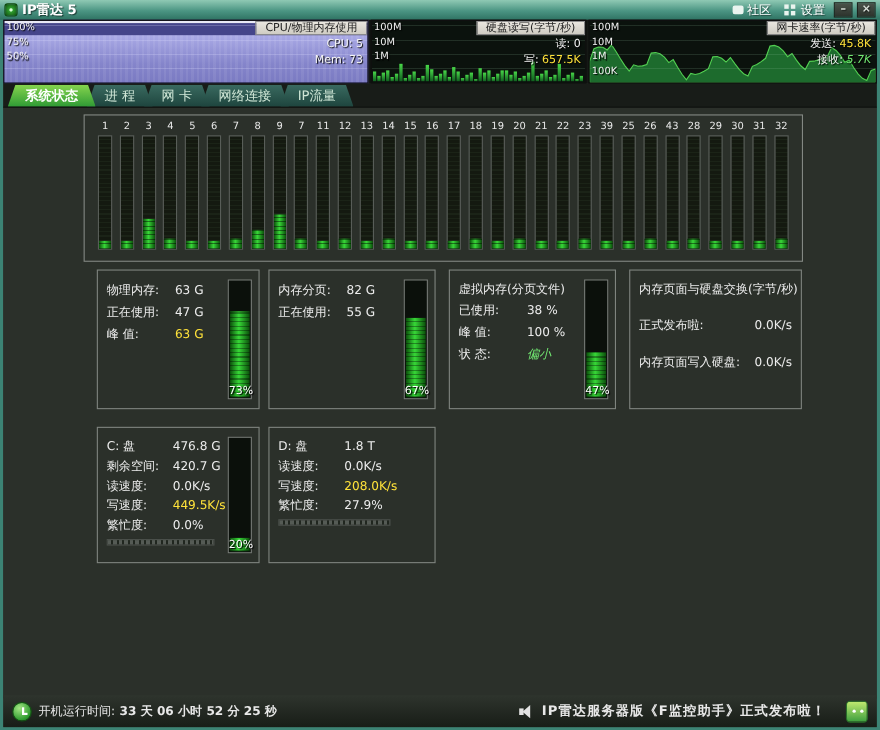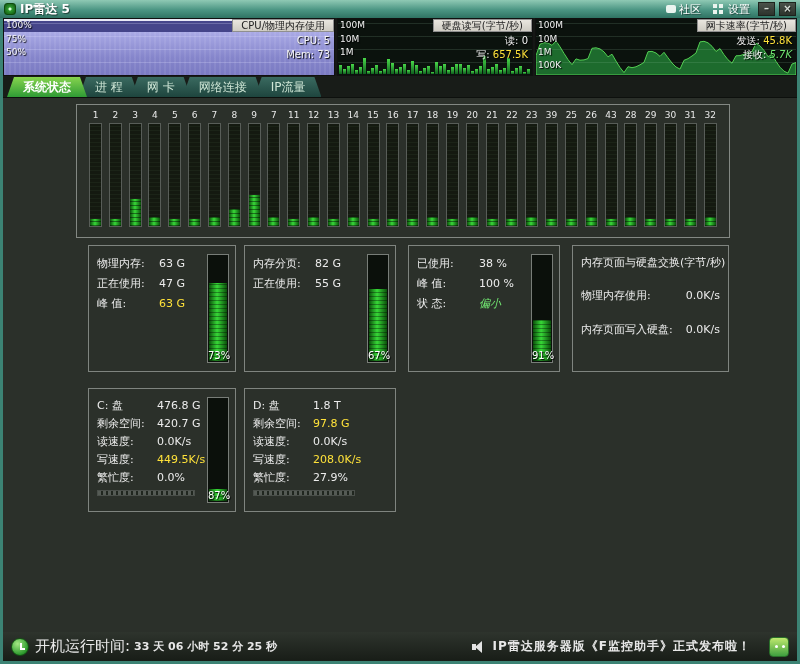--- a/index.html
+++ b/index.html
@@ -102,21 +102,21 @@
     text-shadow:1px 1px 1px #000;z-index:2;}
   .meter{height:6px;margin:3px 8px 0;border:1px solid #4a4f4a;
     background:repeating-linear-gradient(90deg,#555b55 0 3px,#20261f 3px 5px);}
   
   .statusbar{position:absolute;left:0;right:0;bottom:0;height:29px;
     background:linear-gradient(#2e342d,#181d17);display:flex;align-items:center;padding:0 8px;color:#e8e8e8;}
   .uptimeicon{width:18px;height:18px;border-radius:50%;margin-right:6px;flex:0 0 auto;
     background:radial-gradient(circle at 35% 30%,#a4e784,#2f9b2f 70%,#1a661a);border:1px solid #145214;position:relative;}
   .uptimeicon::after{content:"";position:absolute;left:8px;top:4px;width:2px;height:6px;background:#fff;}
   .uptimeicon::before{content:"";position:absolute;left:8px;top:9px;width:5px;height:2px;background:#fff;}
-  .uplabel{font-size:15px;}
+  .uplabel{font-size:11px;}
   .upvalue{font-size:11px;font-weight:bold;margin-left:4px;}
   .speaker{position:relative;width:15px;height:13px;margin:0 6px 0 auto;flex:0 0 auto;}
   .speaker::before{content:"";position:absolute;left:0;top:4px;width:4px;height:6px;background:#e3e3e3;}
   .speaker::after{content:"";position:absolute;left:3px;top:1px;
     border-top:6px solid transparent;border-bottom:6px solid transparent;border-right:7px solid #e3e3e3;}
   .announce{font-size:12px;font-weight:bold;letter-spacing:1px;margin-right:18px;}
   .promoicon{width:20px;height:20px;border-radius:4px;border:1px solid #2a6f2a;flex:0 0 auto;
     background:linear-gradient(#bdе96f,#bfe96f 10%,#3f9f3f);position:relative;
     background:linear-gradient(#bfe96f,#3f9f3f);}
   .promoicon::after{content:"";position:absolute;top:7px;left:5px;width:3px;height:3px;border-radius:50%;
@@ -467,57 +467,57 @@
     <div class="panel pB">
       <div class="row"><span class="lbl">内存分页:</span><span class="val">82 G</span></div>
       <div class="row"><span class="lbl">正在使用:</span><span class="val">55 G</span></div>
       <div class="vgauge">
         <div class="vfill" style="height: 67%;"></div>
         <div class="pct">67%</div>
       </div>
     </div>
 
     <div class="panel pC">
+      <div class="ptitle">虚拟内存(分页文件)</div>
       <div class="row"><span class="lbl">已使用:</span><span class="val">38 %</span></div>
       <div class="row"><span class="lbl">峰  值:</span><span class="val">100 %</span></div>
       <div class="row"><span class="lbl">状  态:</span><span class="val greenv">偏小</span></div>
       <div class="vgauge">
         <div class="vfill" style="height: 38%;"></div>
-        <div class="pct">91%</div>
+        <div class="pct">47%</div>
       </div>
     </div>
 
     <div class="panel pD">
       <div class="ptitle">内存页面与硬盘交换(字节/秒)</div>
       <div class="rowsb mt">
-          <span>物理内存使用:</span>
+          <span>正式发布啦:</span>
           <span>0.0K/s</span>
         </div>
       <div class="rowsb mt">
           <span>内存页面写入硬盘:</span>
           <span>0.0K/s</span>
         </div>
     </div>
 
     <div class="panel pE">
       <div class="row"><span class="lbl">C: 盘</span><span class="val">476.8 G</span></div>
       <div class="row"><span class="lbl">剩余空间:</span><span class="val">420.7 G</span></div>
       <div class="row"><span class="lbl">读速度:</span><span class="val">0.0K/s</span></div>
       <div class="row"><span class="lbl">写速度:</span><span class="val yellow">449.5K/s</span></div>
       <div class="row"><span class="lbl">繁忙度:</span><span class="val">0.0%</span></div>
       <div class="meter" style="margin-right:40px;"></div>
       <div class="vgauge">
         <div class="vfill" style="height: 12%;"></div>
-        <div class="pct">87%</div>
+        <div class="pct">20%</div>
       </div>
     </div>
 
     <div class="panel pF">
       <div class="row"><span class="lbl">D: 盘</span><span class="val">1.8 T</span></div>
-      <div class="row"><span class="lbl">剩余空间:</span><span class="val yellow">97.8 G</span></div>
       <div class="row"><span class="lbl">读速度:</span><span class="val">0.0K/s</span></div>
       <div class="row"><span class="lbl">写速度:</span><span class="val yellow">208.0K/s</span></div>
       <div class="row"><span class="lbl">繁忙度:</span><span class="val">27.9%</span></div>
       <div class="meter" style="margin-right:40px;"></div>
     </div>
 
   </div>
 
   <div class="statusbar">
     <span class="uptimeicon"></span>

